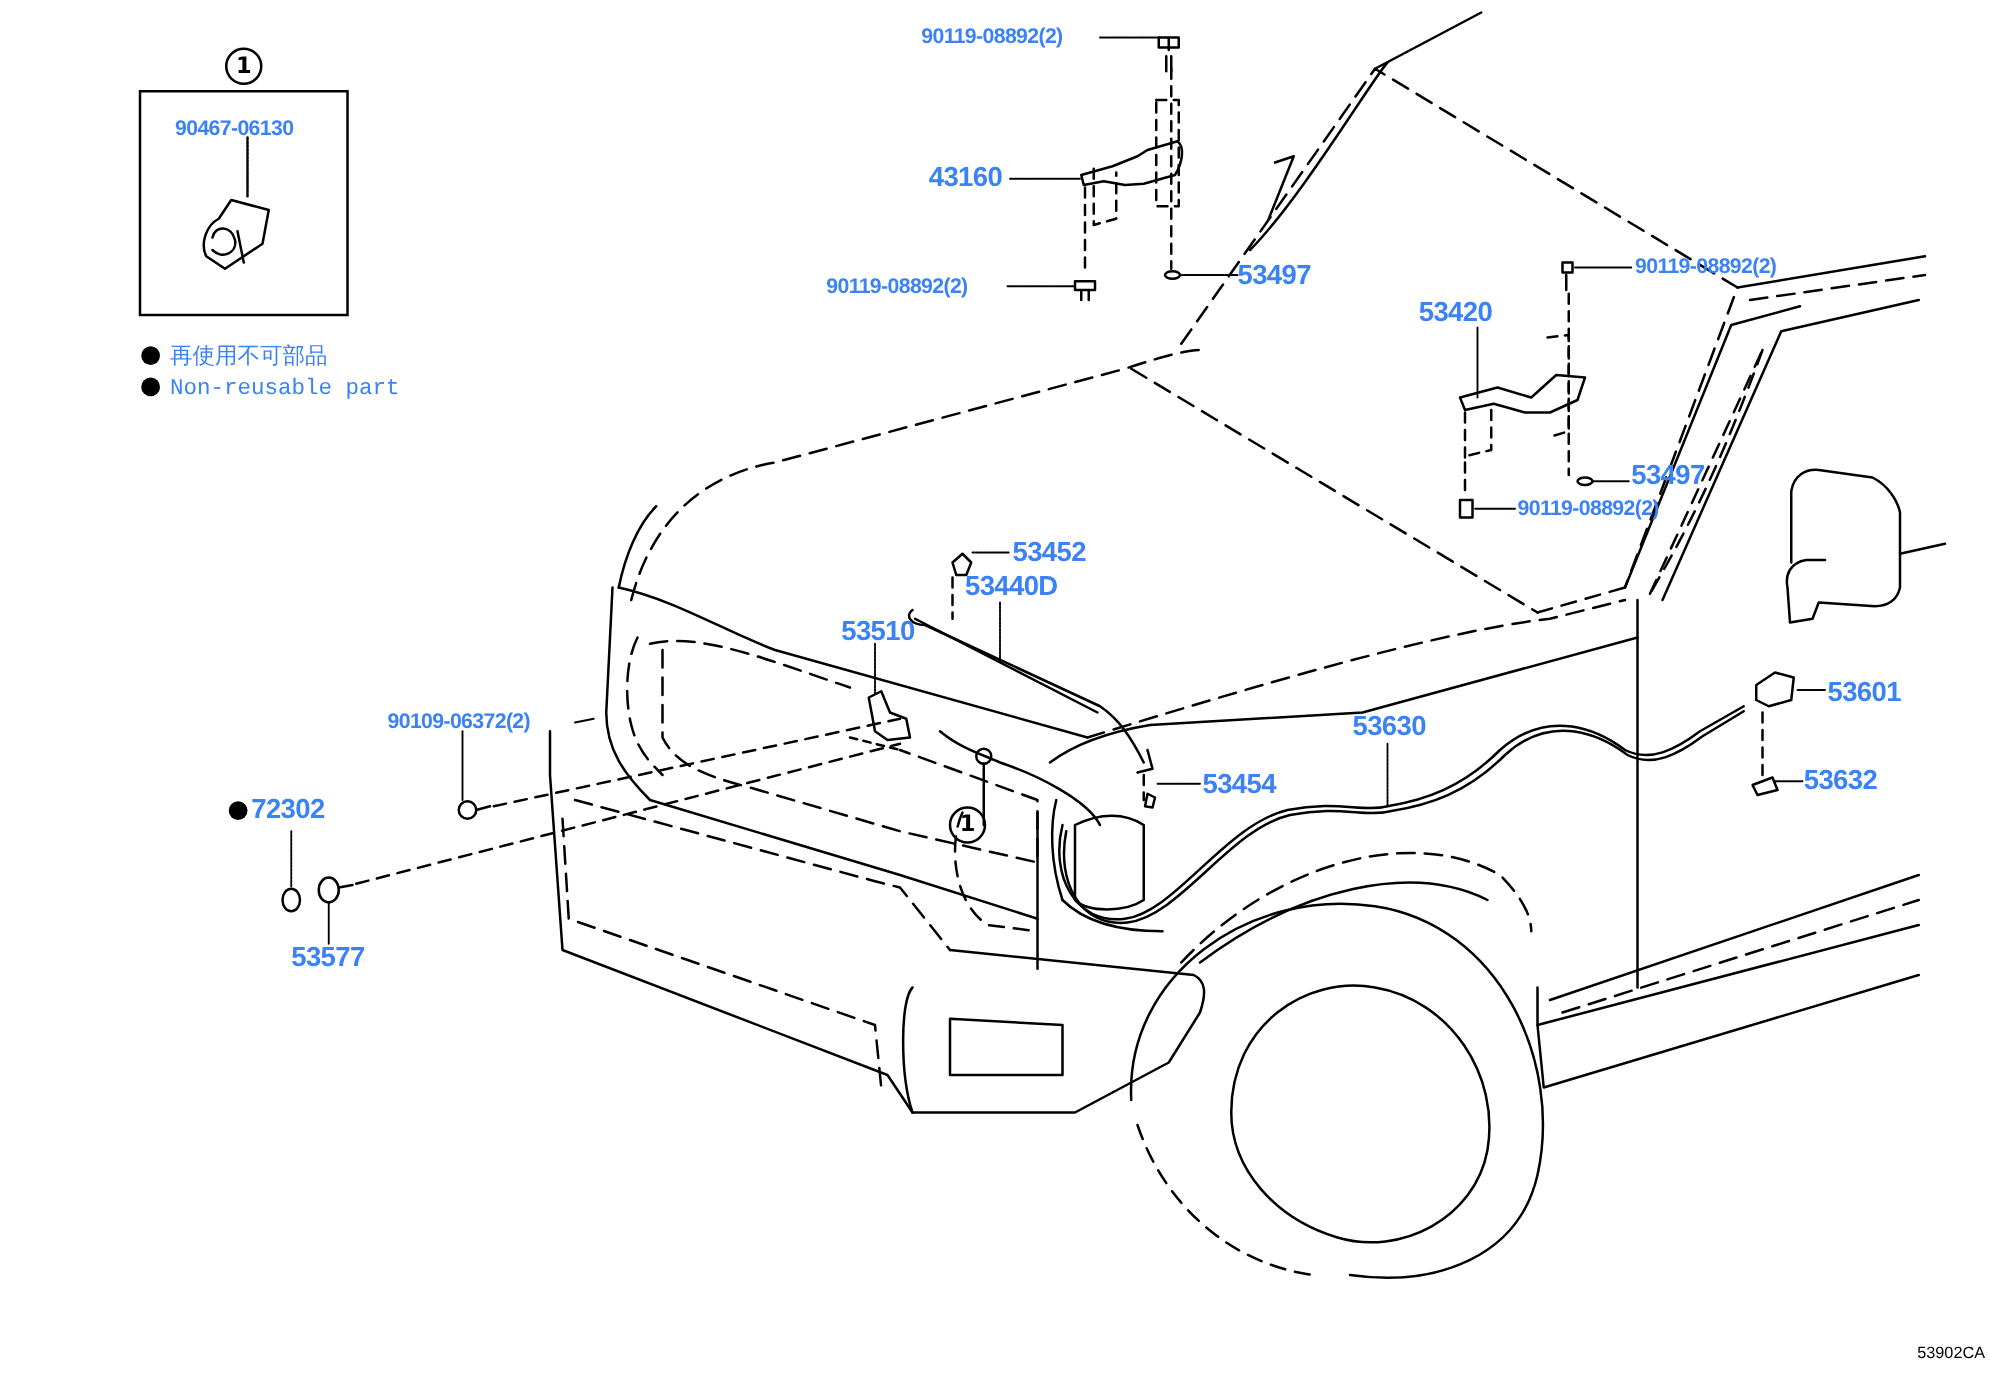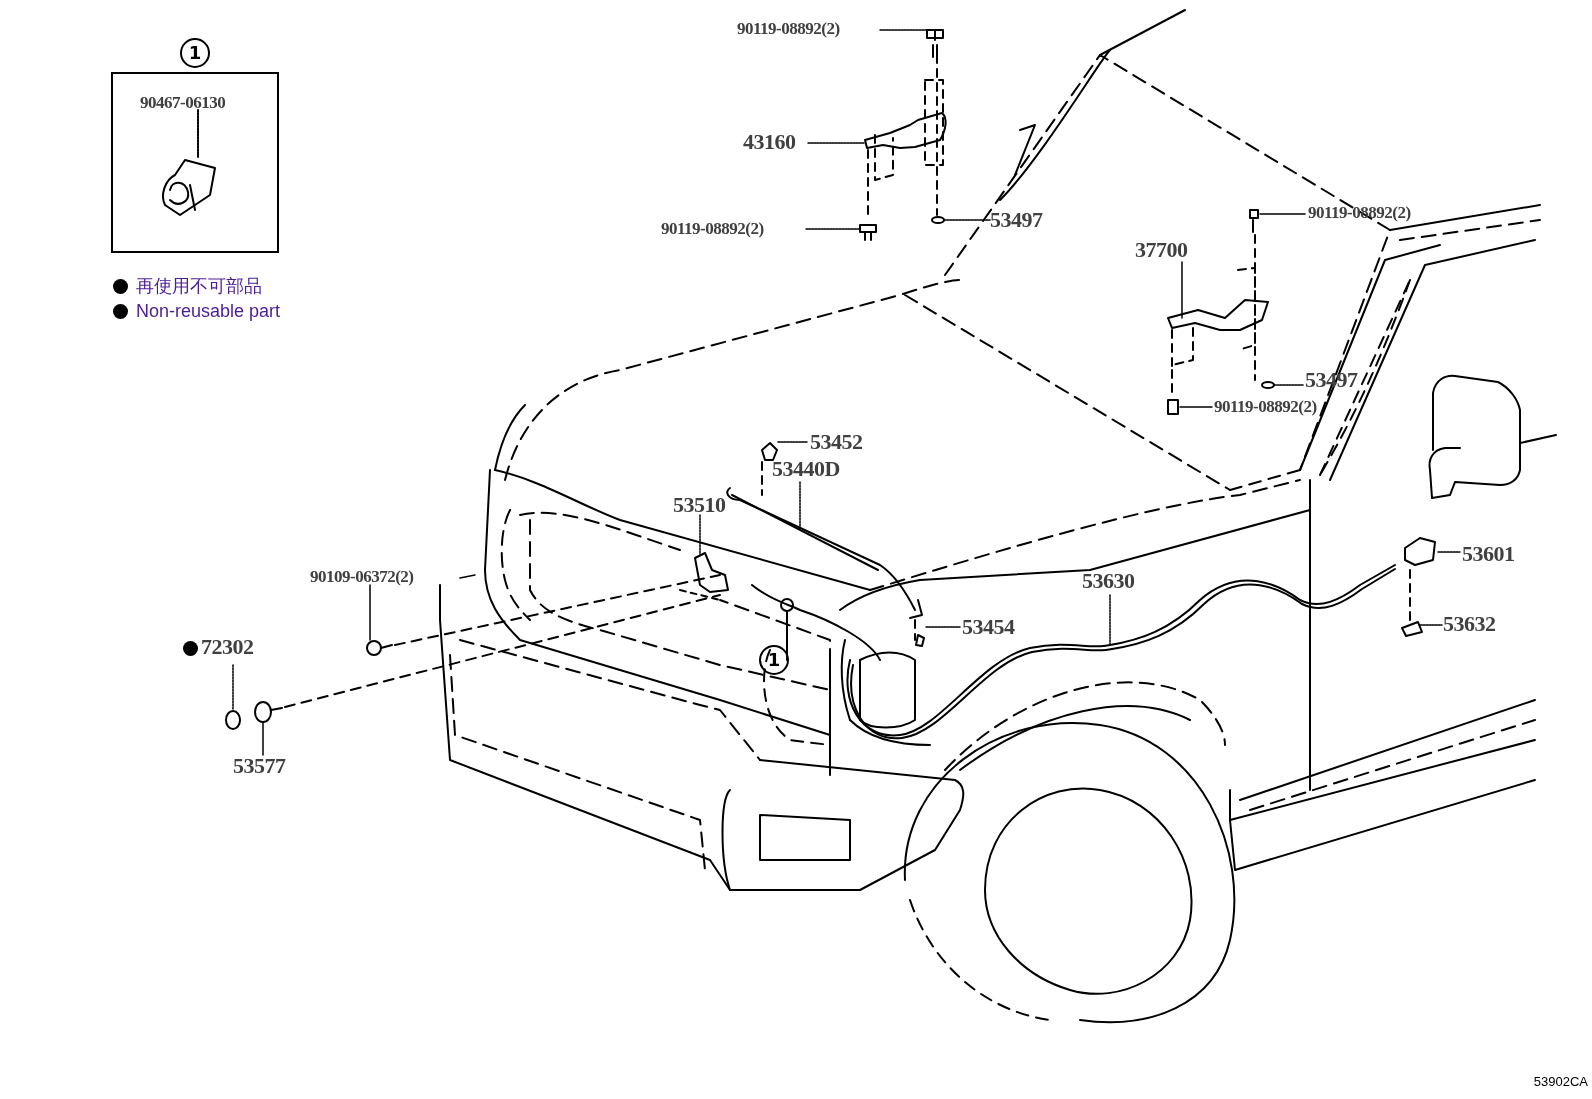--- a/index.html
+++ b/index.html
@@ -1,21 +1,21 @@
 <!DOCTYPE html>
 <html><head>
 <meta charset="utf-8">
 <style>
   html, body { margin: 0; padding: 0; background: #ffffff; }
   body { width: 1592px; height: 1099px; position: relative; overflow: hidden; font-family: "DejaVu Serif", serif; }
   #diagram { position: absolute; left: 0; top: 0; width: 1592px; height: 1099px; }
-  .lbl { position: absolute; font-family: Liberation Serif, serif; font-weight: bold; color: #404040; white-space: nowrap; line-height: 1; letter-spacing: -0.5px; }
+  .lbl { position: absolute; font-family: Liberation Sans, sans-serif; font-weight: bold; color: #3b82f6; white-space: nowrap; line-height: 1; letter-spacing: -0.5px; }
   .lbl.big { font-size: 22px; }
   .lbl.mid { font-size: 17px; }
-  .note { position: absolute; font-family: Liberation Sans, sans-serif; font-size: 18px; color: #4c1d95; white-space: nowrap; line-height: 1; }
+  .note { position: absolute; font-family: Liberation Mono, monospace; font-size: 18px; color: #3b82f6; white-space: nowrap; line-height: 1; }
   .bullet { display: inline-block; width: 15px; height: 15px; background: #000; border-radius: 50%; vertical-align: -2px; margin-right: 8px; }
   .circnum { position: absolute; width: 26px; height: 26px; border: 2px solid #000; border-radius: 50%; font-family: "DejaVu Sans", sans-serif; font-size: 18px; text-align: center; line-height: 26px; font-weight: bold; }
   .inset-box { position: absolute; left: 111px; top: 72px; width: 168px; height: 181px; border: 2px solid #000; box-sizing: border-box; }
   .diagram-code { position: absolute; right: 4px; bottom: 10px; font-family: "Liberation Sans", sans-serif; font-size: 13px; color: #000; }
 </style>
 </head>
 <body>
 
 <svg id="diagram" viewBox="0 0 1592 1099" xmlns="http://www.w3.org/2000/svg">
   <g fill="none" stroke="#000" stroke-width="2" stroke-linejoin="round" stroke-linecap="round">
@@ -169,21 +169,21 @@
 
 <div class="note" style="left:113px;top:277px;"><span class="bullet"></span><span>再使用不可部品</span></div>
 <div class="note" style="left:113px;top:302px;"><span class="bullet"></span><span>Non-reusable part</span></div>
 
 <div class="lbl mid" style="left:737px;top:20px;">90119-08892(2)</div>
 <div class="lbl big" style="left:743px;top:131px;">43160</div>
 <div class="lbl mid" style="left:661px;top:220px;">90119-08892(2)</div>
 <div class="lbl big" style="left:990px;top:209px;">53497</div>
 
 <div class="lbl mid" style="left:1308px;top:204px;">90119-08892(2)</div>
-<div class="lbl big" style="left:1135px;top:239px;">37700</div>
+<div class="lbl big" style="left:1135px;top:239px;">53420</div>
 <div class="lbl big" style="left:1305px;top:369px;">53497</div>
 <div class="lbl mid" style="left:1214px;top:398px;">90119-08892(2)</div>
 
 <div class="lbl big" style="left:810px;top:431px;">53452</div>
 <div class="lbl big" style="left:772px;top:458px;text-align:right;">53440D</div>
 <div class="lbl big" style="left:673px;top:494px;">53510</div>
 <div class="lbl mid" style="left:310px;top:568px;">90109-06372(2)</div>
 
 <div class="lbl big" style="left:183px;top:636px;"><span class="bullet" style="margin-right:3px;"></span><span>72302</span></div>
 <div class="lbl big" style="left:233px;top:755px;">53577</div>

